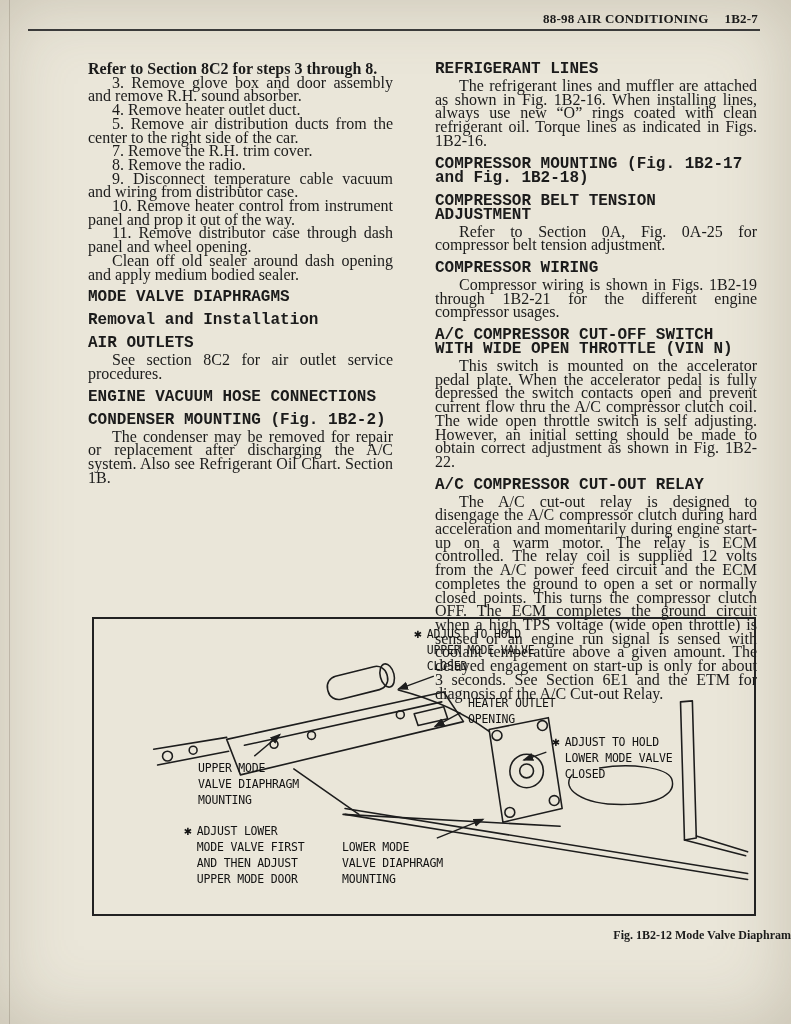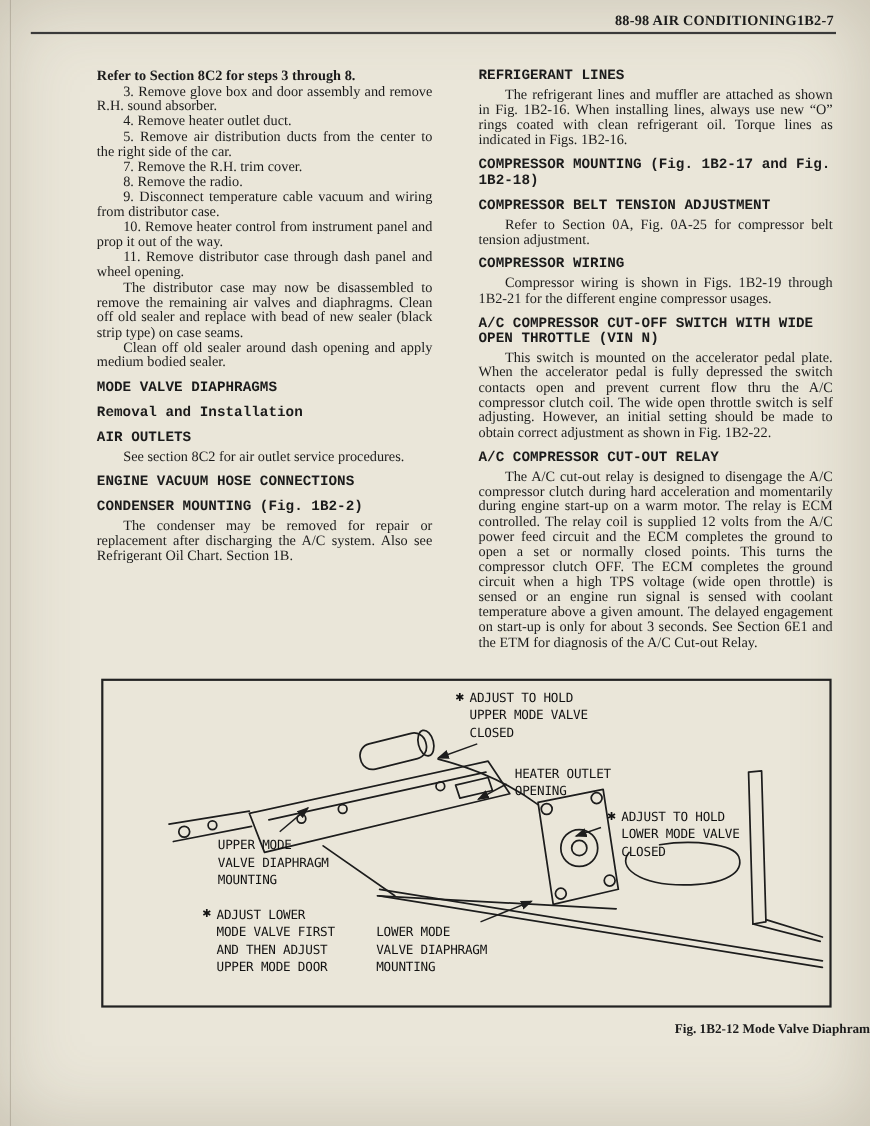--- a/index.html
+++ b/index.html
@@ -10,25 +10,25 @@
     margin: 0 auto;
     background: #eae6d9;
     color: #1b1b1b;
     font-family: "Liberation Serif", serif;
     overflow: hidden;
     box-shadow: inset 0 0 70px rgba(110,100,75,.28);
   }
   .edge-line { position: absolute; left: 9px; top: 0; bottom: 0; width: 1px; background: rgba(80,70,50,.22); }
 
   .header { position: absolute; top: 11px; left: 30px; right: 33px; text-align: right; font-size: 13px; font-weight: bold; letter-spacing: .2px; }
-  .header .pageno { margin-left: 0; }
+  .header .pageno { margin-left: 16px; }
   .rule { position: absolute; top: 29px; left: 28px; right: 31px; border-top: 2px solid #3a3a3a; }
 
   .columns { position: absolute; top: 62px; left: 88px; width: 669px; display: flex; gap: 42px; }
-  .col { font-size: 13px; line-height: 13.7px; text-align: justify; }
+  .col { font-size: 16px; line-height: 13.7px; text-align: justify; }
   .col-left { width: 305px; flex: none; }
   .col-right { flex: 1; }
   .col p { margin: 0; }
   .step, .para { text-indent: 24px; }
   .lead { font-weight: bold; }
   .h { font-weight: bold; margin: 9px 0 3px; text-align: left; line-height: 14px; font-family: Liberation Mono, monospace; }
 
   .fig { position: absolute; left: 92px; top: 617px; width: 664px; height: 299px; border: 2px solid #222; }
   .figsvg { position: absolute; inset: 0; width: 100%; height: 100%; }
   .figlabel { position: absolute; display: flex; gap: 5px; font-family: "DejaVu Sans Mono", monospace; font-size: 11.5px; line-height: 16px; color: #121212; }
@@ -53,21 +53,20 @@
     <div class="col col-left">
       <p class="lead">Refer to Section 8C2 for steps 3 through 8.</p>
       <p class="step">3. Remove glove box and door assembly and remove R.H. sound absorber.</p>
       <p class="step">4. Remove heater outlet duct.</p>
       <p class="step">5. Remove air distribution ducts from the center to the right side of the car.</p>
       <p class="step">7. Remove the R.H. trim cover.</p>
       <p class="step">8. Remove the radio.</p>
       <p class="step">9. Disconnect temperature cable vacuum and wiring from distributor case.</p>
       <p class="step">10. Remove heater control from instrument panel and prop it out of the way.</p>
       <p class="step">11. Remove distributor case through dash panel and wheel opening.</p>
-      <p class="para">The distributor case may now be disassembled to remove the remaining air valves and diaphragms. Clean off old sealer and replace with bead of new sealer (black strip type) on case seams.</p>
       <p class="para">Clean off old sealer around dash opening and apply medium bodied sealer.</p>
       <div class="h">MODE VALVE DIAPHRAGMS</div>
       <div class="h">Removal and Installation</div>
       <div class="h">AIR OUTLETS</div>
       <p class="para">See section 8C2 for air outlet service procedures.</p>
       <div class="h">ENGINE VACUUM HOSE CONNECTIONS</div>
       <div class="h">CONDENSER MOUNTING (Fig. 1B2-2)</div>
       <p class="para">The condenser may be removed for repair or replacement after discharging the A/C system. Also see Refrigerant Oil Chart. Section 1B.</p>
     </div>
 

